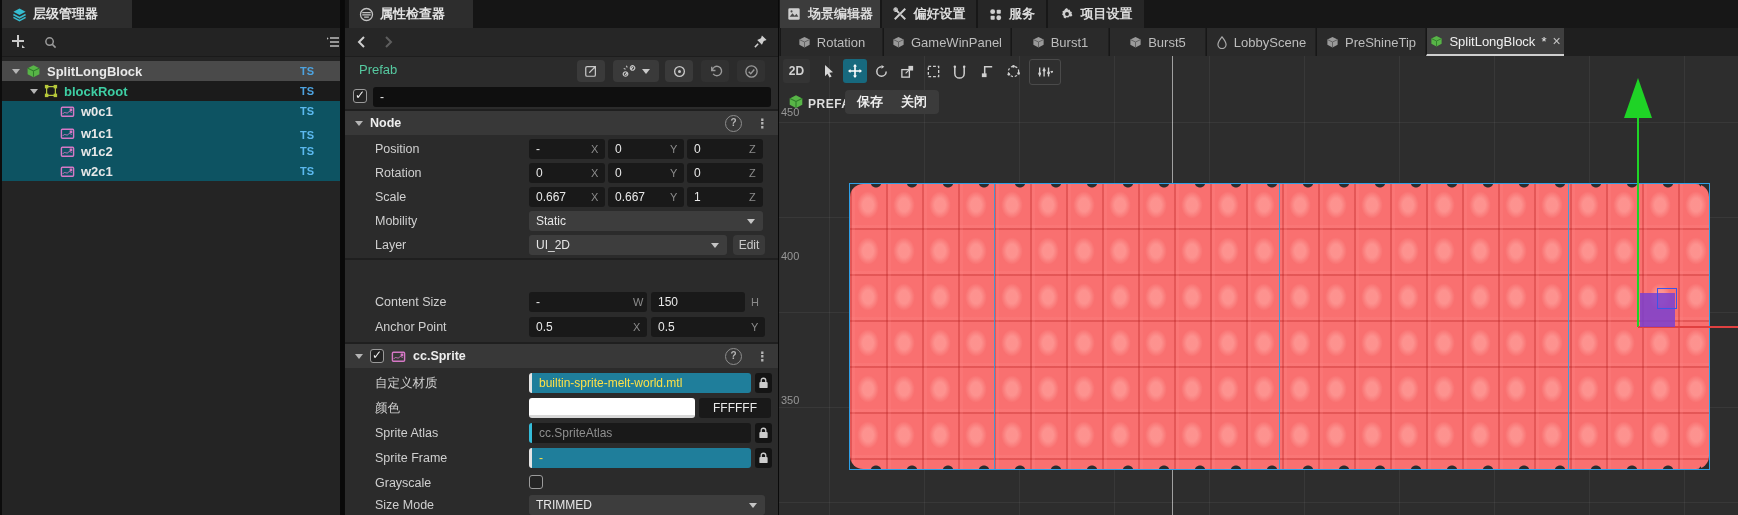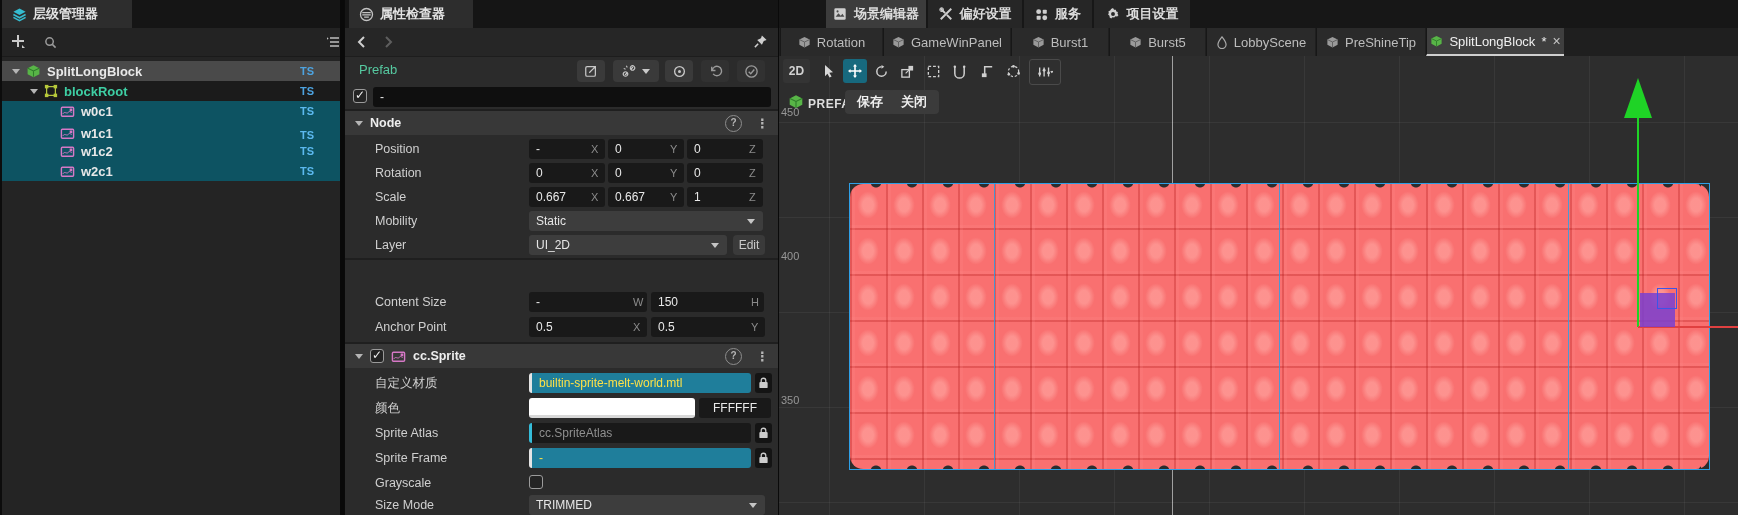--- a/index.html
+++ b/index.html
@@ -41,21 +41,21 @@
   .dd::after{content:"";position:absolute;right:8px;top:8px;border-left:4px solid transparent;border-right:4px solid transparent;border-top:5px solid #c5c5c5;}
   .cb{position:absolute;width:14px;height:14px;background:#242424;border:1px solid #9b9b9b;border-radius:3px;box-sizing:border-box;}
   .cb.on::after{content:"\2713";position:absolute;left:1px;top:-2px;color:#f2f2f2;font-size:12px;font-weight:bold;}
   .teal{background:#1f7e9b;border-left:3px solid #e5e5e5;color:#fde047;}
   .bracket{border-left:3px solid #35bcd9;}
   .lockb{position:absolute;width:17px;height:20px;background:#141414;border-radius:3px;display:flex;align-items:center;justify-content:center;}
   .hr{position:absolute;left:0;right:0;height:2px;background:#1f1f1f;}
   
   .scene{left:779px;width:959px;background:#2d2d2d;}
   .menurow{position:absolute;left:0;right:0;top:0;height:28px;background:#171717;}
-  .mitem{position:absolute;top:0;height:28px;background:#262626;display:flex;align-items:center;gap:7px;justify-content:center;font-size:13px;font-weight:bold;color:#dcdcdc;box-sizing:border-box;margin-left:46px;}
+  .mitem{position:absolute;top:0;height:28px;background:#262626;display:flex;align-items:center;gap:7px;justify-content:center;font-size:13px;font-weight:bold;color:#dcdcdc;box-sizing:border-box;}
   .mitem.active{background:#3c3c3c;}
   .stabs{position:absolute;left:0;right:0;top:28px;height:28px;background:#1f1f1f;}
   .stab{position:absolute;top:0;height:28px;background:#2a2a2a;display:flex;align-items:center;gap:6px;justify-content:center;font-size:13px;color:#bdbdbd;box-sizing:border-box;border-left:1px solid #171717;}
   .stab.active{background:#3f3f3f;color:#efefef;border-bottom:2px solid #cfcfcf;}
   .viewport{position:absolute;left:0;top:56px;width:959px;height:459px;background:#2d2d2d;
     background-image:linear-gradient(90deg,rgba(255,255,255,.05) 1px,transparent 1px),
                      linear-gradient(0deg,rgba(255,255,255,.05) 1px,transparent 1px);
     background-size:95px 95px;background-position:50px 67px;}
   .toolbtn{position:absolute;top:3px;width:24px;height:24px;background:#343434;border-radius:3px;display:flex;align-items:center;justify-content:center;color:#d2d2d2;}
   .toolbtn.on{background:#17697e;}
@@ -299,21 +299,21 @@
     <span class="dd" style="left:184px;top:235px;width:198px;">UI_2D</span>
     <span class="ibtn" style="left:388px;top:235px;width:32px;height:20px;font-size:12px;">Edit</span>
   </div>
 
   <div class="hr" style="top:258px;"></div>
 
   <div>
     <span class="rlabel" style="top:292px;">Content Size</span>
     <span class="fld" style="left:184px;top:292px;width:118px;">-</span>
       <span class="sfx" style="left:288px;top:292px;">W</span>
-    <span class="fld" style="left:306px;top:292px;width:113px;">150</span>
+    <span class="fld" style="left:306px;top:292px;width:94px;">150</span>
       <span class="sfx" style="left:406px;top:292px;">H</span>
   </div>
   <div>
     <span class="rlabel" style="top:317px;">Anchor Point</span>
     <span class="fld" style="left:184px;top:317px;width:118px;">0.5</span>
       <span class="sfx" style="left:288px;top:317px;">X</span>
     <span class="fld" style="left:306px;top:317px;width:114px;">0.5</span>
       <span class="sfx" style="left:406px;top:317px;">Y</span>
   </div>
 

